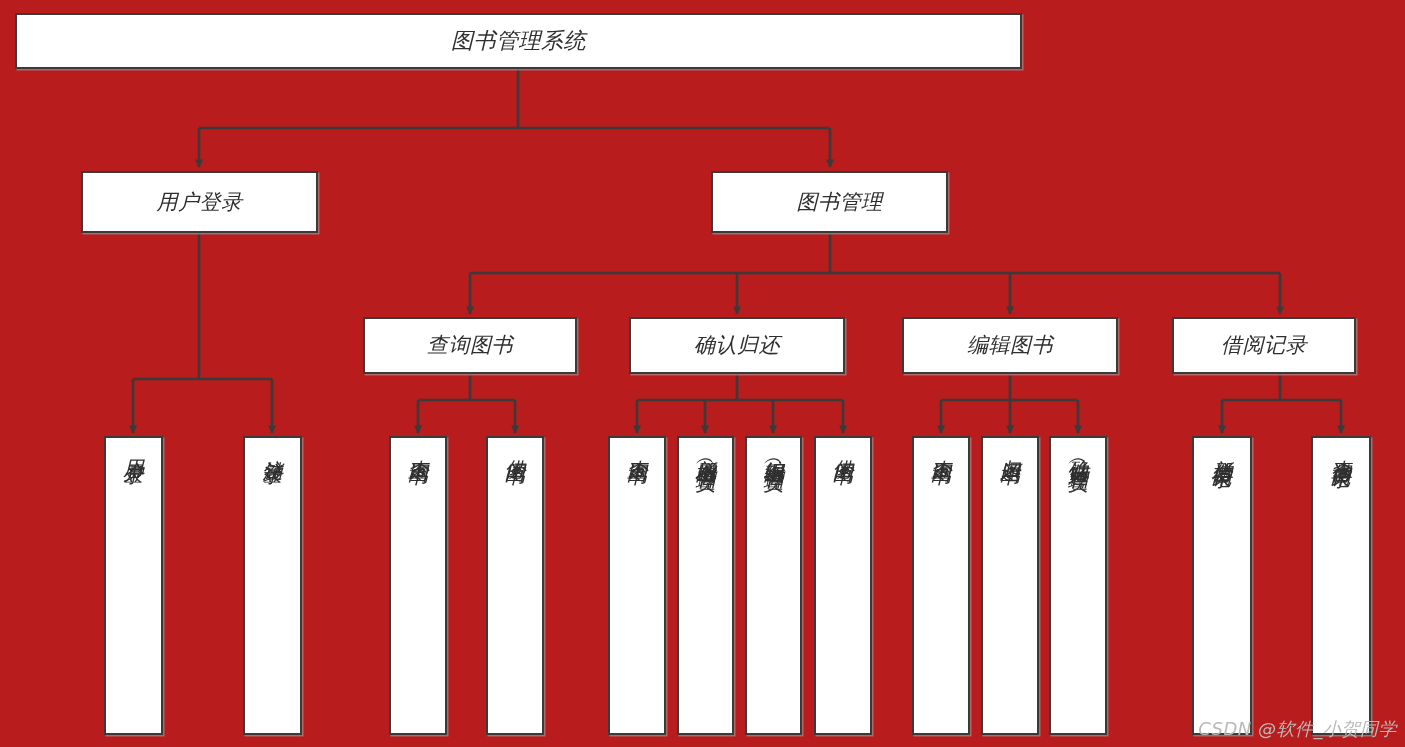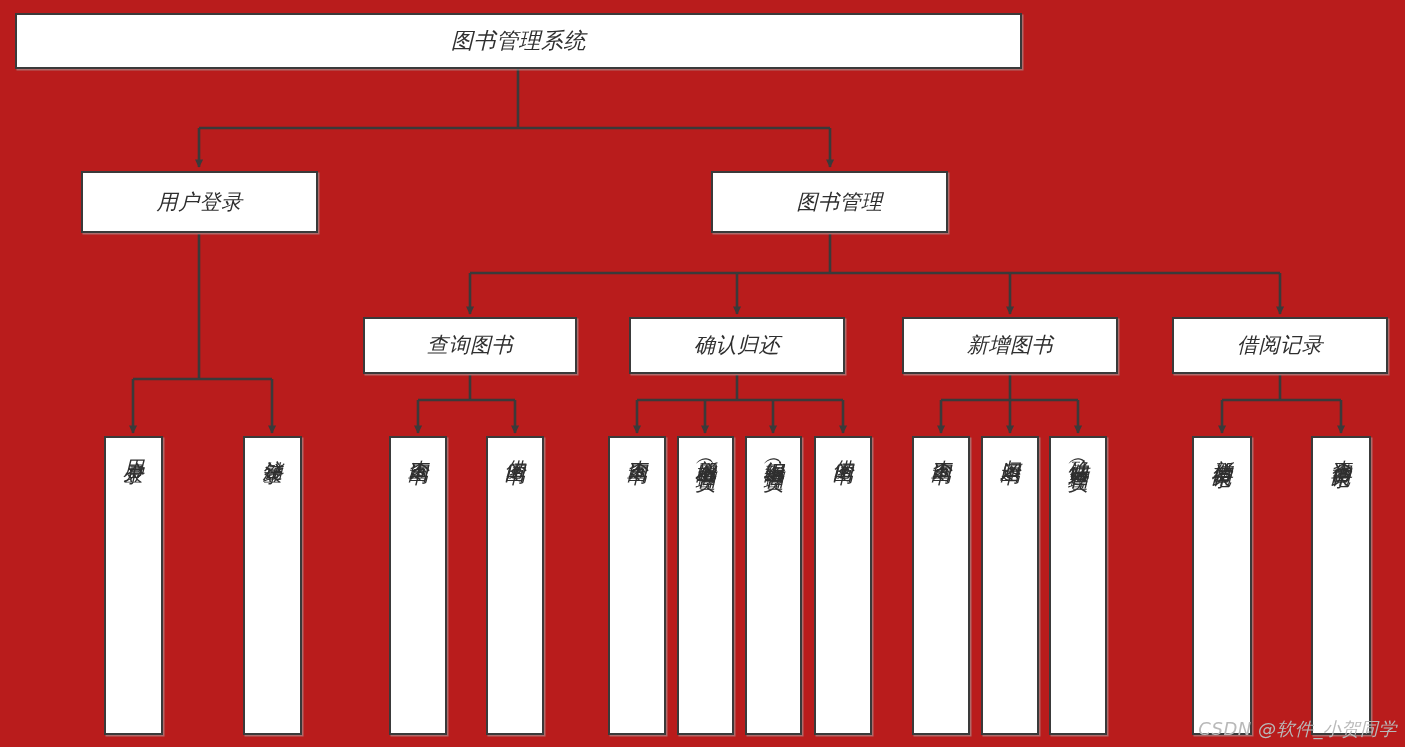--- a/index.html
+++ b/index.html
@@ -142,23 +142,23 @@
     <span class="label">图书管理</span>
   </div>
 
   <div class="node horiz" style="left:363px;top:317px;width:214px;height:57px;">
     <span class="label">查询图书</span>
   </div>
   <div class="node horiz" style="left:629px;top:317px;width:216px;height:57px;">
     <span class="label">确认归还</span>
   </div>
   <div class="node horiz" style="left:902px;top:317px;width:216px;height:57px;">
-    <span class="label">新增图书</span>
-  </div>
-  <div class="node horiz" style="left:1172px;top:317px;width:216px;height:57px;">
+    <span class="label">编辑图书</span>
+  </div>
+  <div class="node horiz" style="left:1172px;top:317px;width:184px;height:57px;">
     <span class="label">借阅记录</span>
   </div>
 
   <div class="node vert" style="left:104px;top:436px;width:59px;height:299px;">
     <span class="label">用户登录</span>
   </div>
   <div class="node vert" style="left:243px;top:436px;width:59px;height:299px;">
     <span class="label">注销登录</span>
   </div>
 

